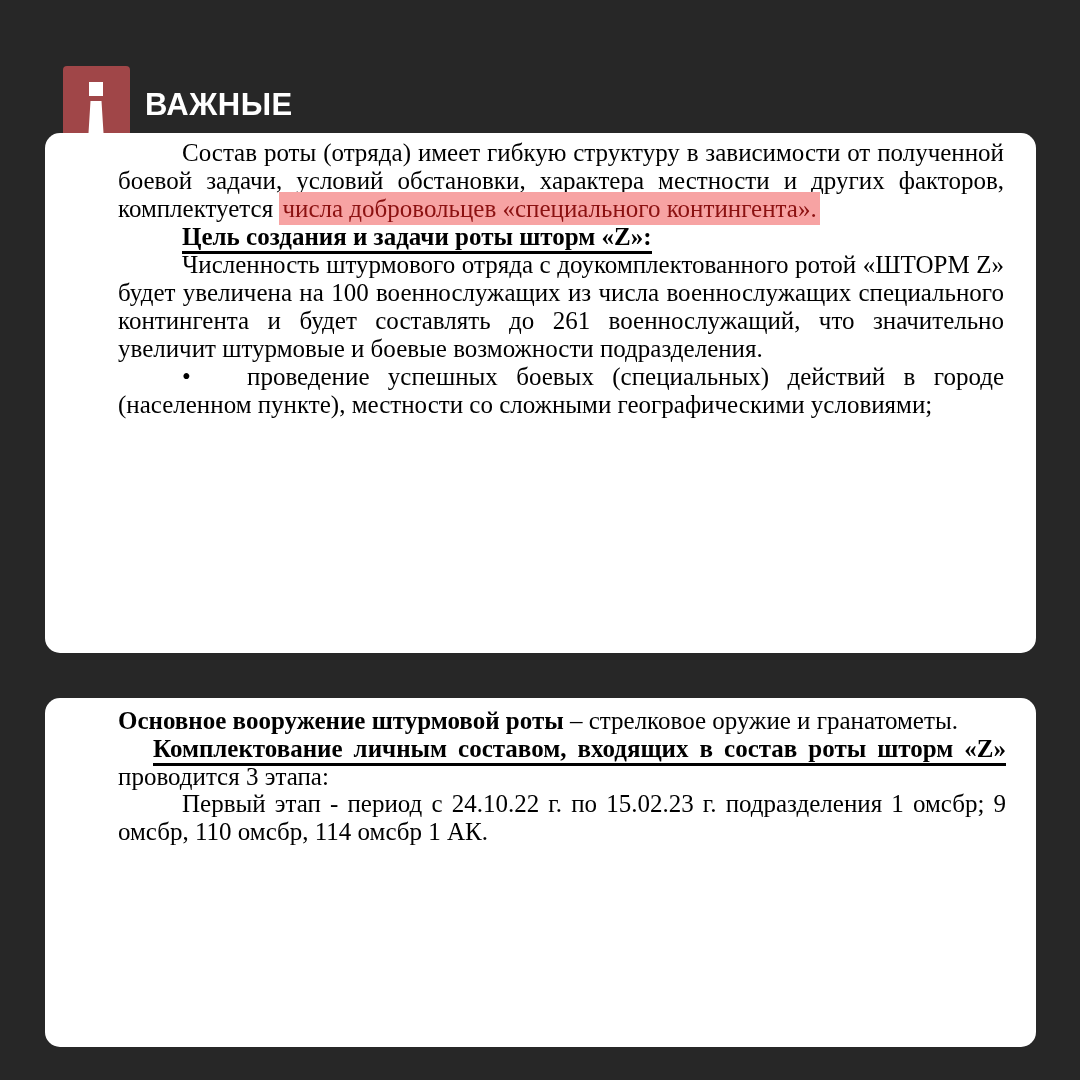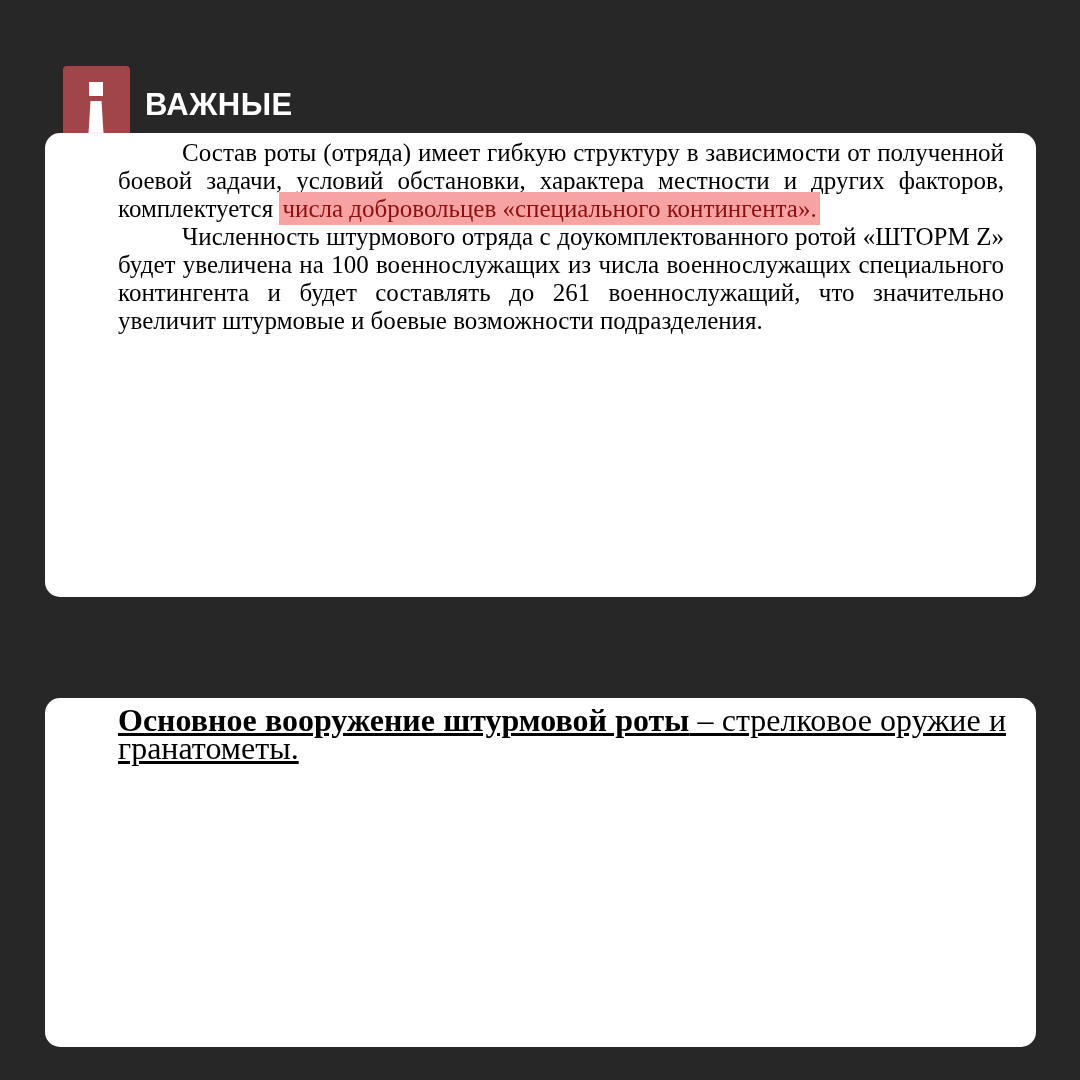--- a/index.html
+++ b/index.html
@@ -53,30 +53,30 @@
   
   .panel {
     position: absolute;
     left: 45px;
     width: 991px;
     background: var(--panel_bg);
     border-radius: 15px;
     color: var(--doc_text);
     overflow: hidden;
   }
-  .panel1 { top: 133px; height: 464px; padding: 6px 32px 0 73px; }
+  .panel1 { top: 133px; height: 520px; padding: 6px 32px 0 73px; }
   .panel2 { top: 698px; height: 349px; padding: 9px 30px 0 73px; }
 
   .para {
     margin: 0;
     text-align: justify;
     text-indent: 64px;
   }
   .panel1 .para { font-size: 25px; line-height: 28px; }
-  .panel2 .para { font-size: 32px; line-height: 27.8px; text-decoration: underline; }
+  .panel2 .para { font-size: 25px; line-height: 27.8px; }
   .para.noindent { text-indent: 0; }
   .para.sub { text-indent: 35px; }
 
   .run-n  { font-weight: normal; }
   .run-b  { font-weight: bold; }
   .run-bu {
     font-weight: bold;
     border-bottom: 3px solid currentColor;
     padding-bottom: 1px;
   }
@@ -104,21 +104,25 @@
     </svg>
   </div>
   <div class="logo-text">
     <div>ВАЖНЫЕ</div>
   </div>
 </header>
 
 <section class="panel panel1">
   <div class="doc">
       <p class="para body"><span class="run-n">Состав роты (отряда) имеет гибкую структуру в зависимости от полученной боевой задачи, условий обстановки, характера местности и других факторов, комплектуется </span><span class="run-hl">числа добровольцев «специального контингента».</span></p>
+      <p class="para heading"><span class="run-bu">Цель создания и задачи роты шторм «Z»:</span></p>
       <p class="para body"><span class="run-n">Численность штурмового отряда с доукомплектованного ротой «ШТОРМ Z» будет увеличена на 100 военнослужащих из числа военнослужащих специального контингента и будет составлять до 261 военнослужащий, что значительно увеличит штурмовые и боевые возможности подразделения.</span></p>
+      <p class="para bullet"><span class="bullet-mark">•</span><span class="run-n">проведение успешных боевых (специальных) действий в городе (населенном пункте), местности со сложными географическими условиями;</span></p>
     </div>
 </section>
 
 <section class="panel panel2">
   <div class="doc">
       <p class="para noindent"><span class="run-b">Основное вооружение штурмовой роты</span><span class="run-n"> – стрелковое оружие и гранатометы.</span></p>
+      <p class="para sub"><span class="run-bu">Комплектование личным составом, входящих в состав роты шторм «Z»</span><span class="run-n"> проводится 3 этапа:</span></p>
+      <p class="para body"><span class="run-n">Первый этап - период с 24.10.22 г. по 15.02.23 г. подразделения 1 омсбр; 9 омсбр, 110 омсбр, 114 омсбр 1 АК.</span></p>
     </div>
 </section>
 
 </body></html>

